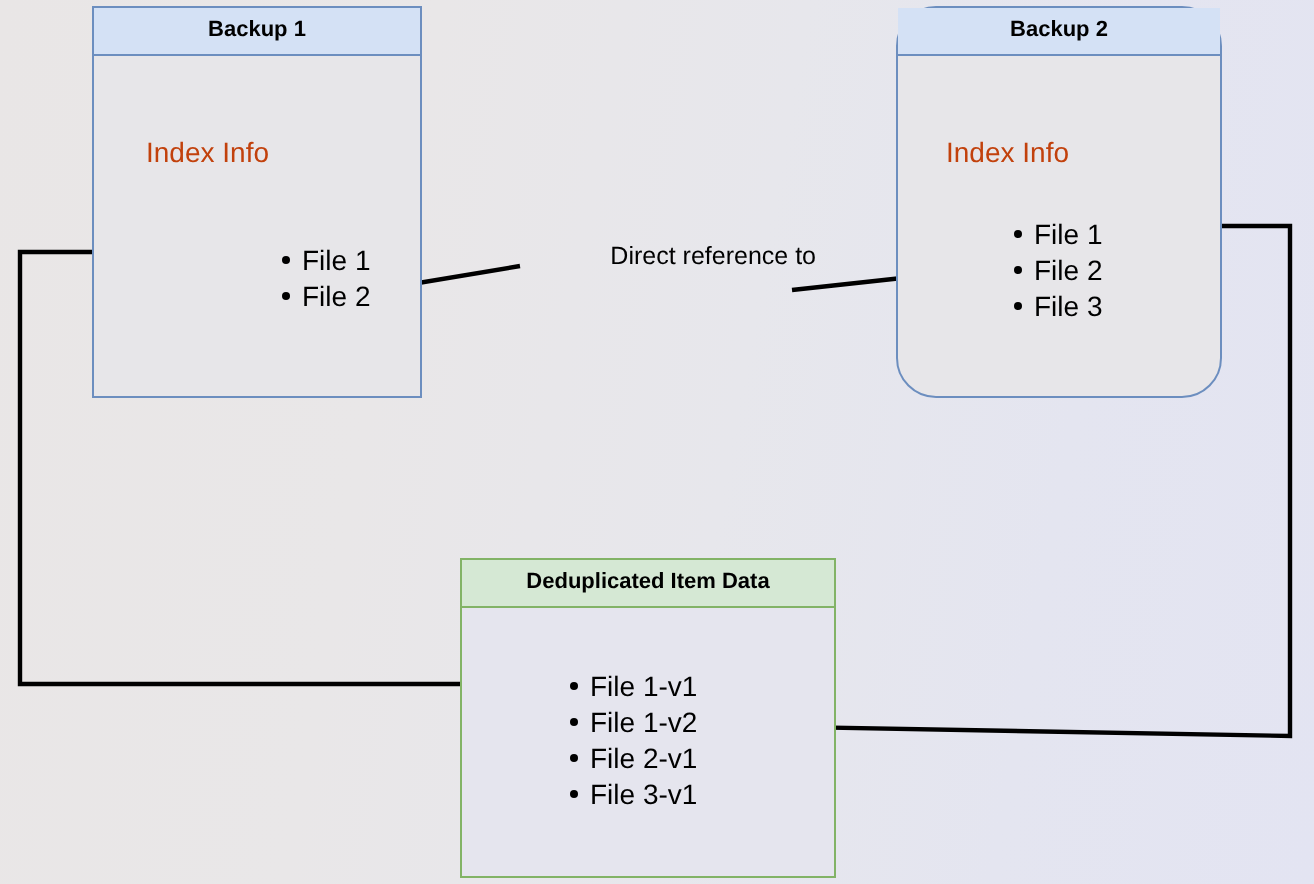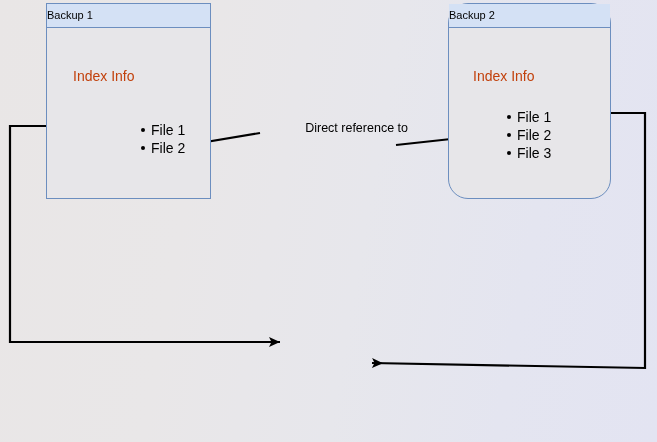--- a/index.html
+++ b/index.html
@@ -22,22 +22,22 @@
 
   
   .node {
     position: absolute;
     box-sizing: border-box;
     background: #e9e7e8;
   }
   .node-header {
     box-sizing: border-box;
     width: 100%;
-    text-align: left;
-    font-weight: normal;
+    text-align: center;
+    font-weight: bold;
     font-size: 11px;
     color: #000;
     line-height: 1;
     padding: 6px 0 6px;
   }
   .node-body {
     position: relative;
     box-sizing: border-box;
     width: 100%;
   }
@@ -153,18 +153,29 @@
     <div class="node-body" style="height:173px;">
       <div class="index-label" style="left:24px; top:40px;">Index Info</div>
       <ul class="file-list" style="left:52px; top:80px;">
         <li>File 1</li>
         <li>File 2</li>
         <li>File 3</li>
       </ul>
     </div>
   </div>
 
+  <div class="node green" style="left:230px; top:279px; width:188px; height:160px;">
+    <div class="node-header">Deduplicated Item Data</div>
+    <div class="node-body" style="height:137px;">
+      <ul class="file-list" style="left:48px; top:30px;">
+        <li>File 1-v1</li>
+        <li>File 1-v2</li>
+        <li>File 2-v1</li>
+        <li>File 3-v1</li>
+      </ul>
+    </div>
+  </div>
 
   <div class="edge-label" style="left:248px; top:121px; width:160px;">
     <div>Direct reference to</div>
   </div>
 
 </div>
 
 </body></html>

